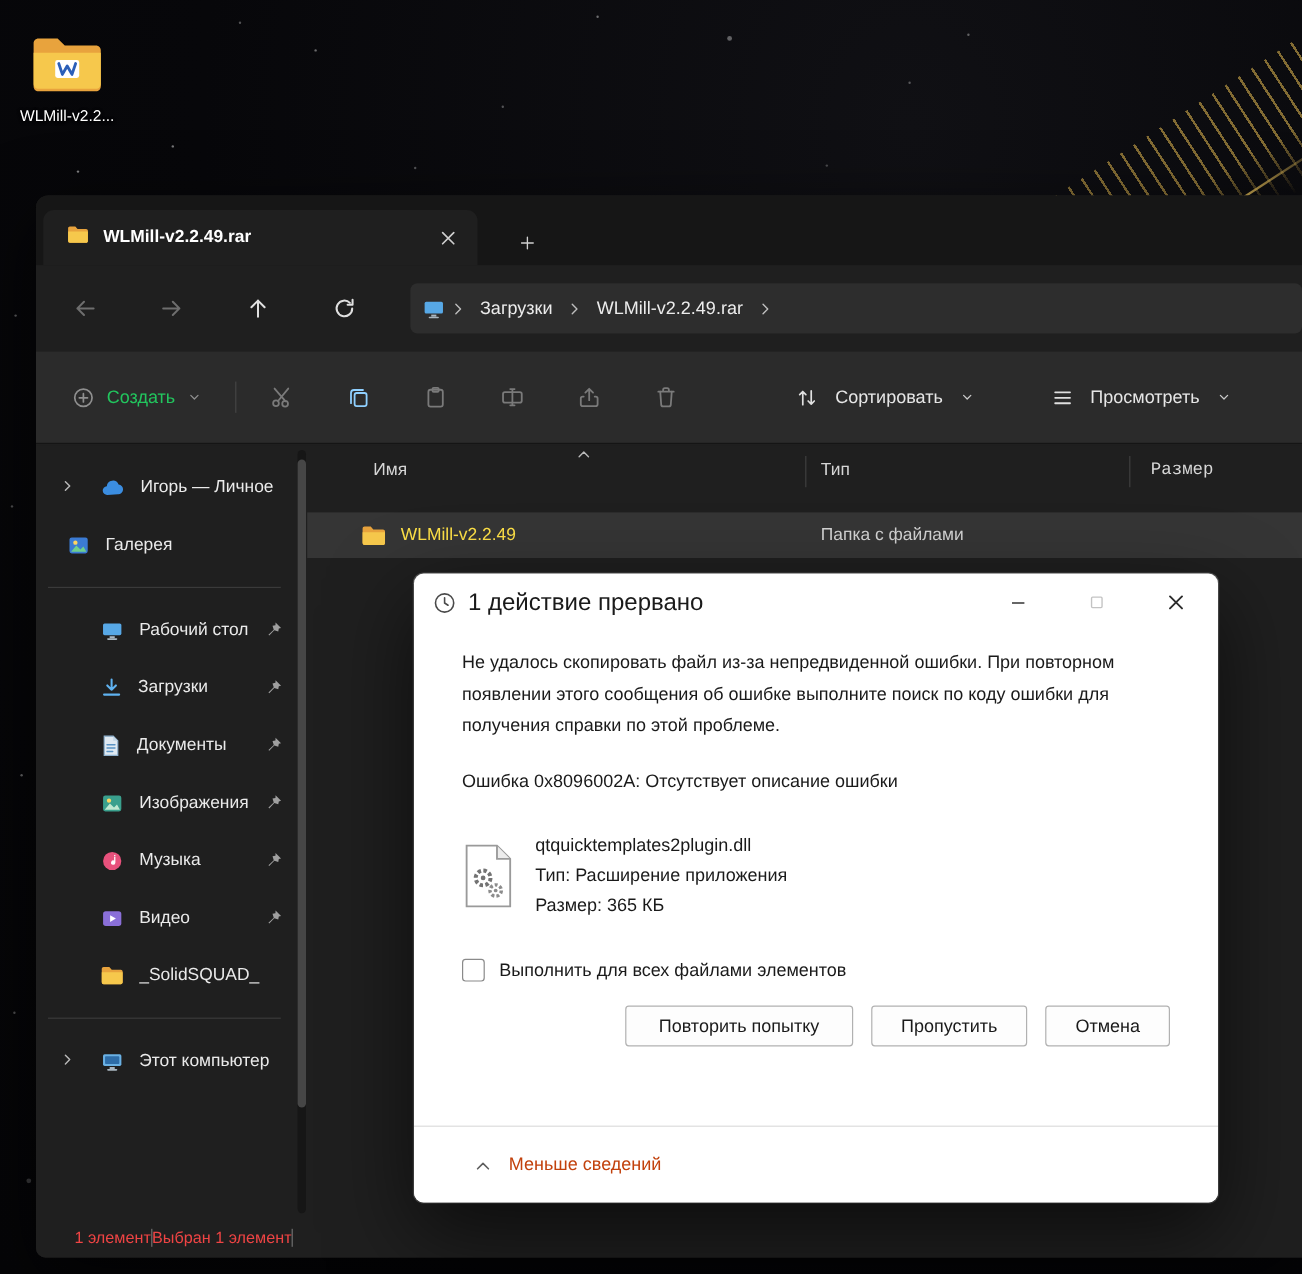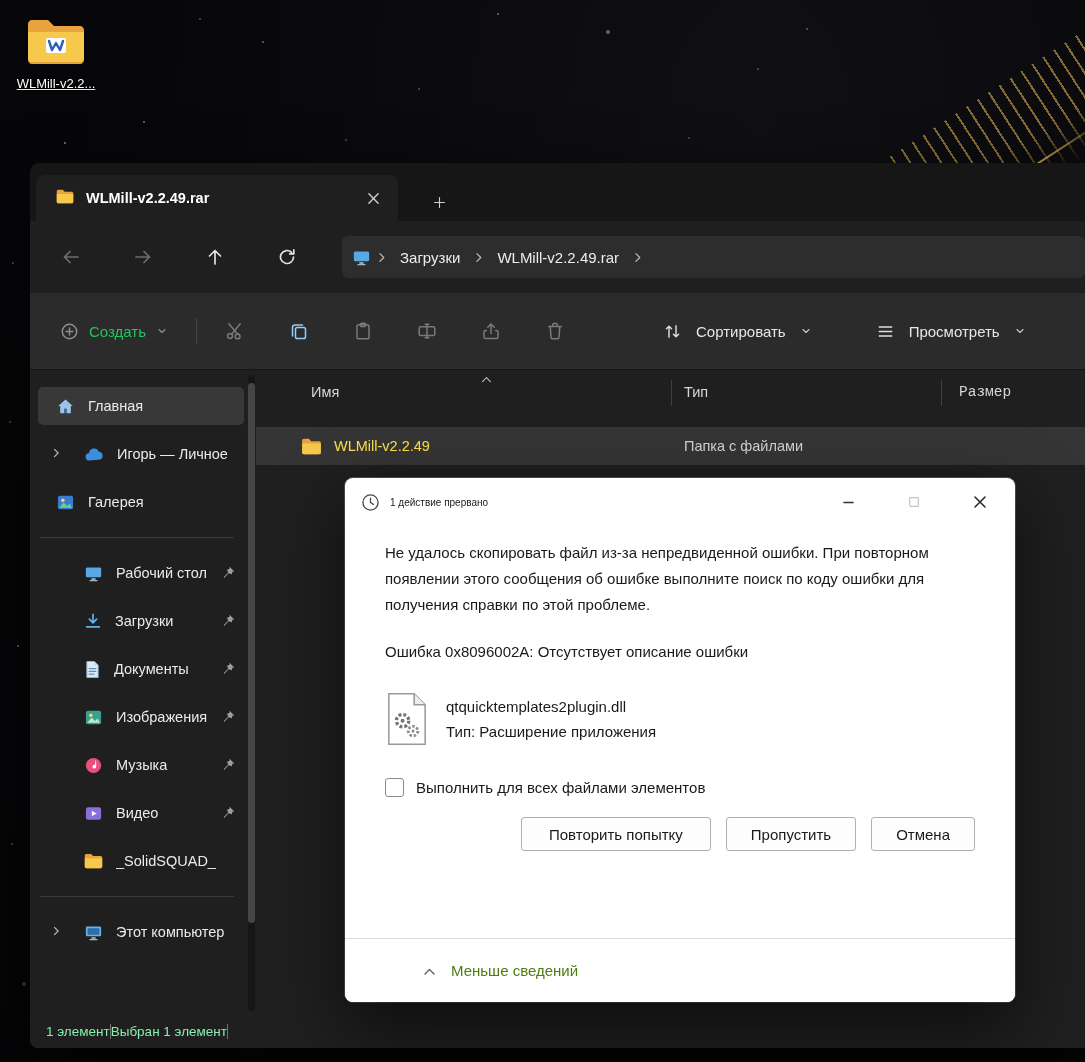--- a/index.html
+++ b/index.html
@@ -24,21 +24,21 @@
       688px 137px 0 0 rgba(255,255,255,.25), 806px 28px 0 0 rgba(255,255,255,.35); }
   .gold-ticks{ position:absolute; top:6px; right:-36px; width:380px; height:120px;
     transform:rotate(-33deg); transform-origin:top right;
     background:repeating-linear-gradient(90deg, rgba(198,162,72,.8) 0 2px, transparent 2px 13px);
     -webkit-mask-image:linear-gradient(to bottom,#000 0 50%,transparent 90%);
     mask-image:linear-gradient(to bottom,#000 0 50%,transparent 90%); opacity:.8; }
   .gold-line{ position:absolute; top:116px; right:-24px; width:340px; height:2px;
     transform:rotate(-33deg); transform-origin:top right;
     background:linear-gradient(90deg, transparent, rgba(214,178,84,.85) 25%, rgba(214,178,84,.9) 75%, transparent); }
 
-  .desk-icon{ position:absolute; left:6px; top:16px; width:100px; text-align:center; cursor:default;text-decoration:underline; }
+  .desk-icon{ position:absolute; left:6px; top:28px; width:100px; text-align:center; cursor:default; }
   .desk-icon .di-label{ margin-top:4px; font-size:13px; color:#fff; text-shadow:0 1px 3px #000, 0 0 2px #000; }
 
   
   .window{ position:absolute; left:30px; top:163px; right:0; height:885px;
            background:#1f1f1f; border-top-left-radius:10px; border-bottom-left-radius:8px;
            box-shadow:0 18px 60px rgba(0,0,0,.65); }
 
   .tabbar{ position:absolute; left:0; right:0; top:0; height:58px; background:#161616;
            border-top-left-radius:10px; }
   .tab{ position:absolute; left:6px; top:12px; width:362px; height:46px; background:#1f1f1f;
@@ -88,46 +88,46 @@
   .col-name{ left:55px; } .col-type{ left:428px; } .col-size{ left:703px;font-family:Liberation Mono, monospace; }
   .col-sep{ position:absolute; top:9px; width:1px; height:26px; background:#3f3f3f; }
   .sep1{ left:415px; } .sep2{ left:685px; }
   .hdr-caret{ position:absolute; left:224px; top:0px; }
   .file-row{ position:absolute; left:0; right:0; top:56px; height:38px; background:#353535;
              display:flex; align-items:center; padding-left:45px; gap:12px; font-size:14.5px; }
   .f-name{ color:#fde047; white-space:nowrap; }
   .f-type{ position:absolute; left:428px; color:#d2d2d2; }
 
   .statusbar{ position:absolute; left:0; right:0; bottom:0; height:33px; display:flex; align-items:center;
-              padding-left:16px; font-size:13.5px; color:#86efac; background:#1f1f1f;
+              padding-left:32px; font-size:13.5px; color:#ef4444; background:#1f1f1f;
               border-bottom-left-radius:8px; }
   .sb-sep{ width:1px; height:15px; background:#6f6f6f; }
 
   
   .dialog{ position:absolute; left:345px; top:478px; width:670px; height:524px; background:#ffffff;
            border-radius:8px; box-shadow:0 26px 70px rgba(0,0,0,.6), 0 0 0 1px rgba(120,120,120,.55);
            color:#1a1a1a; overflow:hidden; }
   .dlg-title{ position:relative; height:48px; display:flex; align-items:center; gap:10px;
-              padding-left:16px; font-size:10px; }
+              padding-left:16px; font-size:20px; }
   .dlg-ctrls{ position:absolute; top:0; right:2px; height:48px; display:flex; }
   .ctrl{ width:66px; height:100%; display:flex; align-items:center; justify-content:center; }
   .dlg-body{ padding:14px 40px 0 40px; }
   .dlg-msg{ font-size:15px; line-height:26px; max-width:594px; }
   .dlg-err{ margin-top:25px; font-size:15px; }
   .fileinfo{ display:flex; gap:17px; margin-top:32px; align-items:center; }
   .fi-lines div{ font-size:15px; line-height:25px; }
   .chkrow{ margin-top:32px; display:flex; align-items:center; gap:12px; font-size:15px; }
   .chk{ width:19px; height:19px; border:1px solid #8a8a8a; border-radius:3px; background:#fff; flex:0 0 auto; }
   .btnrow{ margin-top:20px; display:flex; justify-content:flex-end; gap:15px; }
   .dlg-btn{ height:34px; padding:0 24px; font-size:15px; font-family:inherit; color:#1a1a1a;
             background:#fdfdfd; border:1px solid #b1b1b1; border-radius:3px; }
   .dlg-btn.wide{ padding:0 27px; }
   .dlg-footer{ position:absolute; left:0; right:0; bottom:0; height:64px; background:#fff;
                border-top:1px solid #dcdcdc; display:flex; align-items:center; gap:14px;
-               padding-left:77px; font-size:15px; color:#4d7c0f; }
+               padding-left:50px; font-size:15px; color:#c2410c; }
 </style>
 </head>
 <body>
 
 <div class="screen">
   <div class="stars"></div>
   <div class="gold-ticks"></div>
   <div class="gold-line"></div>
 
   <div class="desk-icon">
@@ -284,29 +284,20 @@
         <svg width="12" height="12" viewBox="0 0 20 20" stroke="#c9c9c9" stroke-width="1.8" fill="none" stroke-linecap="round" stroke-linejoin="round">
             <path d="m5 7.5 5 5 5-5"></path>
           </svg>
       </div>
     </div>
 
     <div class="content">
 
       <div class="sidebar">
 
-        <div class="side-item sel">
-          <span style="display:flex;">
-            <svg width="19" height="19" viewBox="0 0 20 20">
-              <path d="M10 2.6 2.4 9.4h2v7.6h4.4v-4.6h2.4v4.6h4.4V9.4h2z" fill="#9cc3ea"></path>
-              <rect x="8.8" y="12.4" width="2.4" height="4.6" fill="#3e6f9e"></rect>
-            </svg>
-          </span>
-          <span class="s-label">Главная</span>
-        </div>
 
         <div class="side-item ind">
           <span class="s-chev">
             <svg width="12" height="12" viewBox="0 0 20 20" stroke="#b9b9b9" stroke-width="2" fill="none" stroke-linecap="round" stroke-linejoin="round">
                 <path d="m7.5 4 6 6-6 6"></path>
               </svg>
           </span>
           <span style="display:flex;">
             <svg width="20" height="15" viewBox="0 0 22 16">
               <path d="M6 14.5a4 4 0 0 1-.5-8A5.6 5.6 0 0 1 16.3 5a4.4 4.4 0 0 1-.6 8.8z" fill="#3b8de0"></path>
@@ -529,20 +520,21 @@
             <path d="M26.5 1.5v10h10" fill="#ececec" stroke="#9a9a9a" stroke-width="1.4"></path>
             <circle cx="16" cy="26" r="5.6" fill="none" stroke="#737373" stroke-width="3" stroke-dasharray="2.6 1.8"></circle>
             <circle cx="16" cy="26" r="1.8" fill="#737373"></circle>
             <circle cx="25.5" cy="35.5" r="4.3" fill="none" stroke="#8c8c8c" stroke-width="2.6" stroke-dasharray="2.2 1.6"></circle>
             <circle cx="25.5" cy="35.5" r="1.4" fill="#8c8c8c"></circle>
           </svg>
         </span>
         <div class="fi-lines">
           <div>qtquicktemplates2plugin.dll</div>
           <div>Тип: Расширение приложения</div>
+          <div>Размер: 365 КБ</div>
         </div>
       </div>
 
       <div class="chkrow">
         <span class="chk"></span>
         <span>Выполнить для всех файлами элементов</span>
       </div>
 
       <div class="btnrow">
         <button class="dlg-btn wide">Повторить попытку</button>

